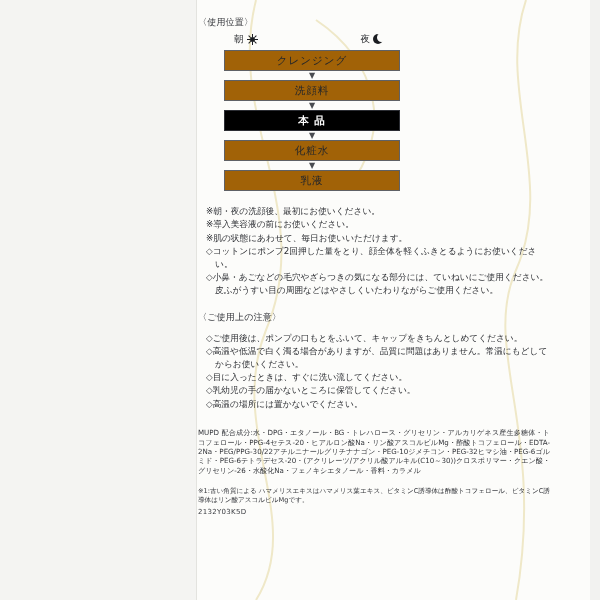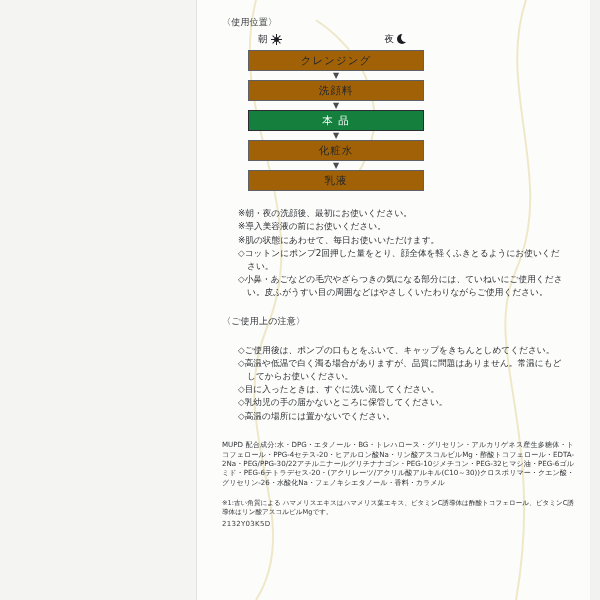--- a/index.html
+++ b/index.html
@@ -46,21 +46,21 @@
     width: 1px; height: 600px;
     background: #e3e3df;
   }
   
   .swoosh {
     position: absolute;
     pointer-events: none;
   }
   .content {
     position: absolute;
-    left: 26px;
+    left: 2px;
     top: 16px;
     width: 360px;
   }
   .section-title {
     font-size: 9px;
     color: #33353a;
     letter-spacing: 0.2px;
     margin: 0 0 4px 0;
   }
   
@@ -126,37 +126,37 @@
     border: 1px solid #5f6166;
     height: 19px;
     line-height: 19px;
     text-align: center;
     font-size: 10.5px;
     color: #24262a;
     background: #a16207;
     letter-spacing: 1px;
   }
   .flow-box.highlight {
-    background: #15803d;
+    background: #000000;
     color: #ffffff;
     border-color: #2b2d33;
-    font-weight: normal;
+    font-weight: bold;
   }
   .arrow {
     text-align: center;
     font-size: 8px;
     color: #4a4c51;
     line-height: 9px;
     height: 9px;
   }
   .block {
     margin-top: 14px;
   }
   .lines {
-    margin: 16px;
+    margin: 8px;
     padding: 0;
     list-style: none;
   }
   .lines li {
     font-size: 8.7px;
     line-height: 12.8px;
     color: #2c2e33;
     text-indent: -9px;
     padding-left: 9px;
     margin-bottom: 0.5px;

